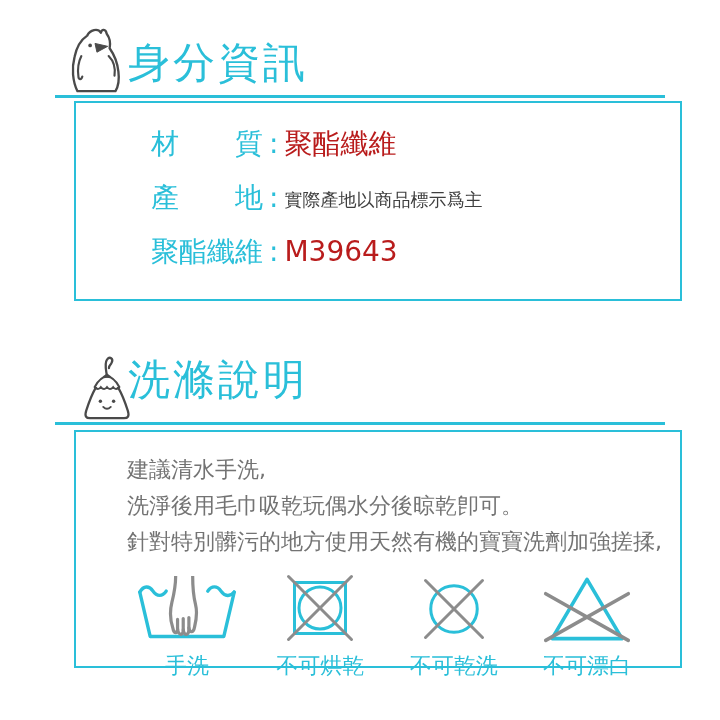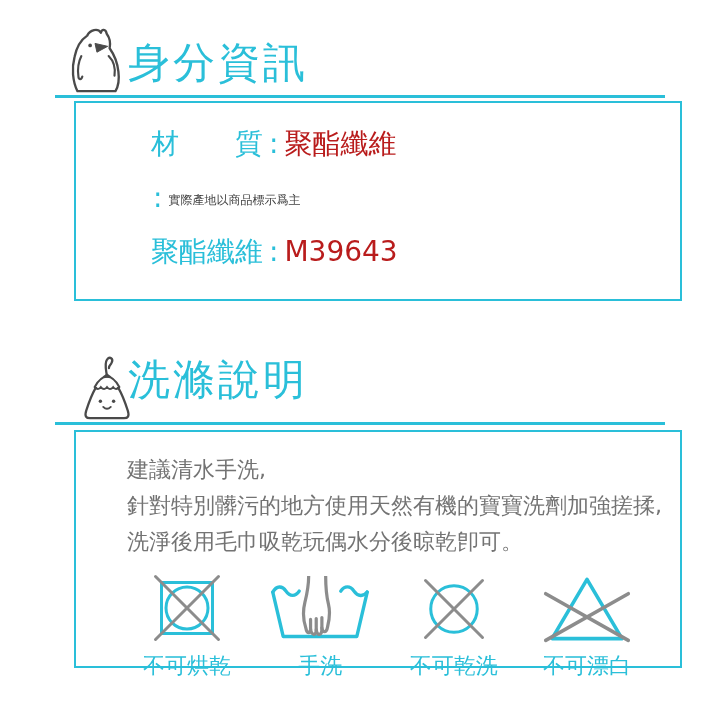--- a/index.html
+++ b/index.html
@@ -22,21 +22,21 @@
   }
   
   .spec-table{padding:26px 0 0 68px;}
   .spec-row{display:flex;align-items:flex-start;margin-bottom:24px;}
   .spec-label{
     display:inline-block;width:116px;font-size:28px;line-height:30px;
     color:#2ABFD9;white-space:pre;letter-spacing:0;
   }
   .spec-colon{font-size:28px;line-height:30px;color:#2ABFD9;margin:0 6px 0 2px;}
   .spec-value{font-size:28px;line-height:30px;color:#b91c1c;}
-  .spec-note{font-size:12px;line-height:20px;color:#3F3F3F;margin-top:7px;}
+  .spec-note{font-size:18px;line-height:20px;color:#3F3F3F;margin-top:7px;}
   
   .wash-text{padding:20px 0 0 44px;}
   .wash-line{font-size:22px;line-height:36px;color:#737373;white-space:nowrap;}
   .care-row{
     margin:14px 0 0 44px;width:520px;display:flex;justify-content:space-between;
   }
   .care-item{width:120px;display:flex;flex-direction:column;align-items:center;}
   .care-glyph{height:70px;display:flex;align-items:flex-end;justify-content:center;}
   .care-label{margin-top:7px;font-size:22px;color:#2ABFD9;white-space:nowrap;}
 </style>
@@ -60,20 +60,21 @@
   <div class="info-box" style="top:101px;height:200px;">
     <div class="spec-table">
 
       <div class="spec-row">
         <span class="spec-label">材　　質</span>
         <span class="spec-colon">:</span>
         <span class="spec-value">聚酯纖維</span>
       </div>
 
       <div class="spec-row">
+        <span class="spec-label">產　　地</span>
         <span class="spec-colon">:</span>
         <span>
           <div class="spec-note">實際產地以商品標示爲主</div>
         </span>
       </div>
 
       <div class="spec-row">
         <span class="spec-label">聚酯纖維</span>
         <span class="spec-colon">:</span>
         <span class="spec-value">M39643</span>
@@ -92,55 +93,55 @@
     <path d="M32,56 Q36,60 40,56" fill="none" stroke="#4A4A4A" stroke-width="2" stroke-linecap="round"></path>
   </svg>
 
   <div class="section-title" style="top:357px;">洗滌說明</div>
 
   <div class="rule" style="top:422px;"></div>
 
   <div class="info-box" style="top:430px;height:238px;">
     <div class="wash-text">
       <div class="wash-line">建議清水手洗,</div>
+      <div class="wash-line">洗淨後用毛巾吸乾玩偶水分後晾乾卽可。</div>
       <div class="wash-line">針對特別髒污的地方使用天然有機的寶寶洗劑加強搓揉,</div>
-      <div class="wash-line">洗淨後用毛巾吸乾玩偶水分後晾乾卽可。</div>
     </div>
 
     <div class="care-row">
-
-      <div class="care-item">
-        <div class="care-glyph">
-          <svg width="72" height="72" viewBox="0 0 96 96">
-            <rect x="14" y="14" width="68" height="68" fill="none" stroke="#2ABFD9" stroke-width="4"></rect>
-            <circle cx="48" cy="48" r="28" fill="none" stroke="#2ABFD9" stroke-width="4"></circle>
-            <g stroke="#8C8C8C" stroke-width="4" stroke-linecap="round">
-              <line x1="6" y1="6" x2="90" y2="90"></line>
-              <line x1="90" y1="6" x2="6" y2="90"></line>
-            </g>
-          </svg>
-        </div>
-        <div class="care-label">不可烘乾</div>
-      </div>
 
       <div class="care-item">
         <div class="care-glyph">
           <svg width="106" height="68" viewBox="0 0 110 72">
             <path d="M5,17 C9,10 15,10 19,16 C23,22 29,22 33,16" fill="none" stroke="#2ABFD9" stroke-width="3.6" stroke-linecap="round"></path>
             <path d="M77,16 C81,10 87,10 91,16 C95,22 101,22 105,17" fill="none" stroke="#2ABFD9" stroke-width="3.6" stroke-linecap="round"></path>
             <path d="M5,17 L16,64 L94,64 L105,17" fill="none" stroke="#2ABFD9" stroke-width="3.6" stroke-linejoin="round" stroke-linecap="round"></path>
             <g fill="none" stroke="#8C8C8C" stroke-width="3.4" stroke-linecap="round" stroke-linejoin="round">
               <path d="M43,0 C43,12 41,20 39,28 C37,36 37,46 40,55 C41,61 45,62 45,56 L45,46"></path>
               <path d="M45,56 C46,63 51,64 51,57 L51,45"></path>
               <path d="M51,57 C52,64 57,63 57,56 L57,44"></path>
               <path d="M57,55 C58,61 62,60 63,54 C65,46 66,38 64,30 C62,22 61,12 61,0"></path>
             </g>
           </svg>
         </div>
         <div class="care-label">手洗</div>
+      </div>
+
+      <div class="care-item">
+        <div class="care-glyph">
+          <svg width="72" height="72" viewBox="0 0 96 96">
+            <rect x="14" y="14" width="68" height="68" fill="none" stroke="#2ABFD9" stroke-width="4"></rect>
+            <circle cx="48" cy="48" r="28" fill="none" stroke="#2ABFD9" stroke-width="4"></circle>
+            <g stroke="#8C8C8C" stroke-width="4" stroke-linecap="round">
+              <line x1="6" y1="6" x2="90" y2="90"></line>
+              <line x1="90" y1="6" x2="6" y2="90"></line>
+            </g>
+          </svg>
+        </div>
+        <div class="care-label">不可烘乾</div>
       </div>
 
       <div class="care-item">
         <div class="care-glyph">
           <svg width="72" height="70" viewBox="0 0 96 92">
             <circle cx="48" cy="46" r="31" fill="none" stroke="#2ABFD9" stroke-width="4"></circle>
             <g stroke="#8C8C8C" stroke-width="4" stroke-linecap="round">
               <line x1="10" y1="8" x2="86" y2="84"></line>
               <line x1="86" y1="8" x2="10" y2="84"></line>
             </g>

